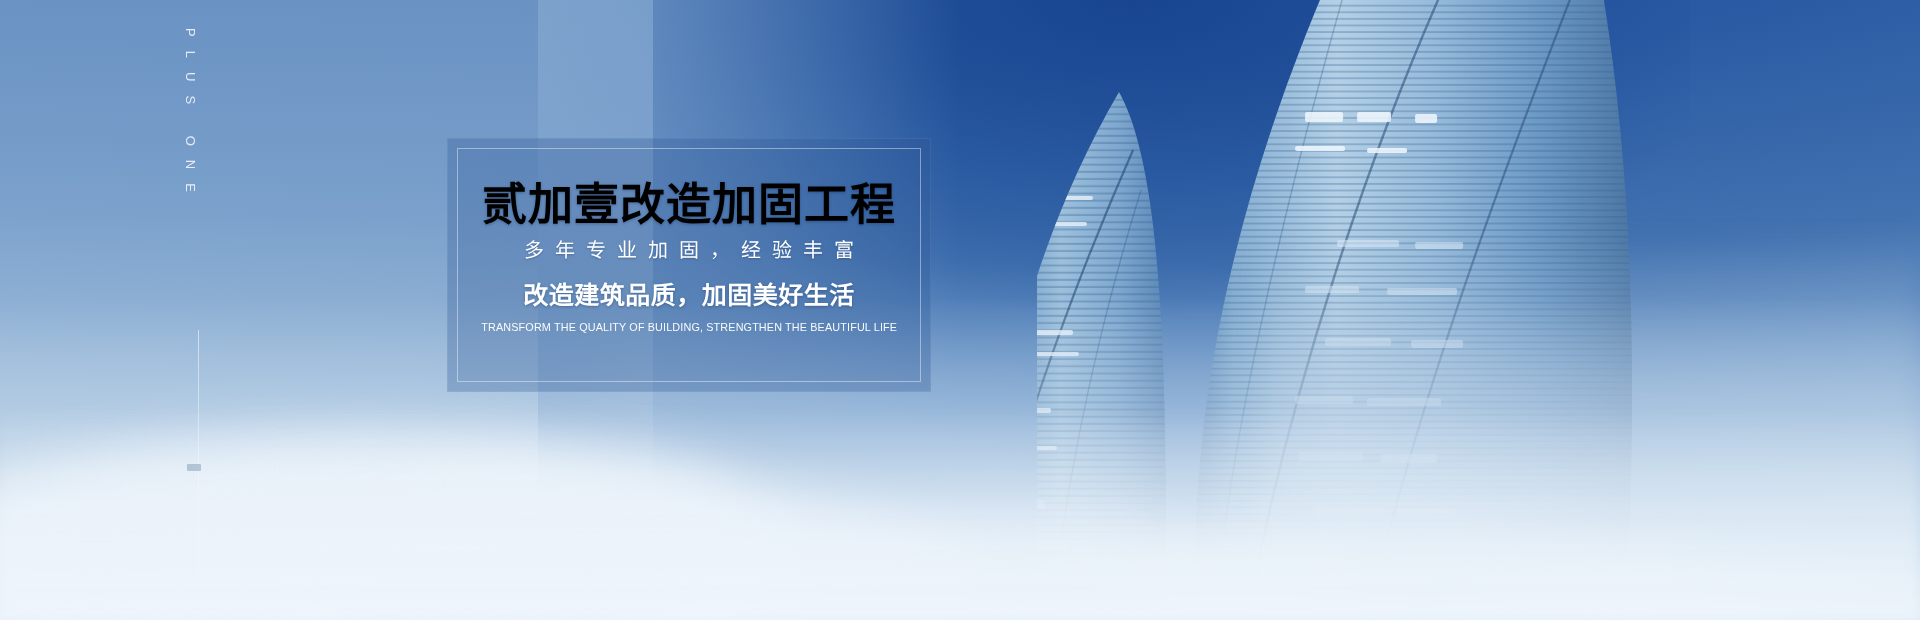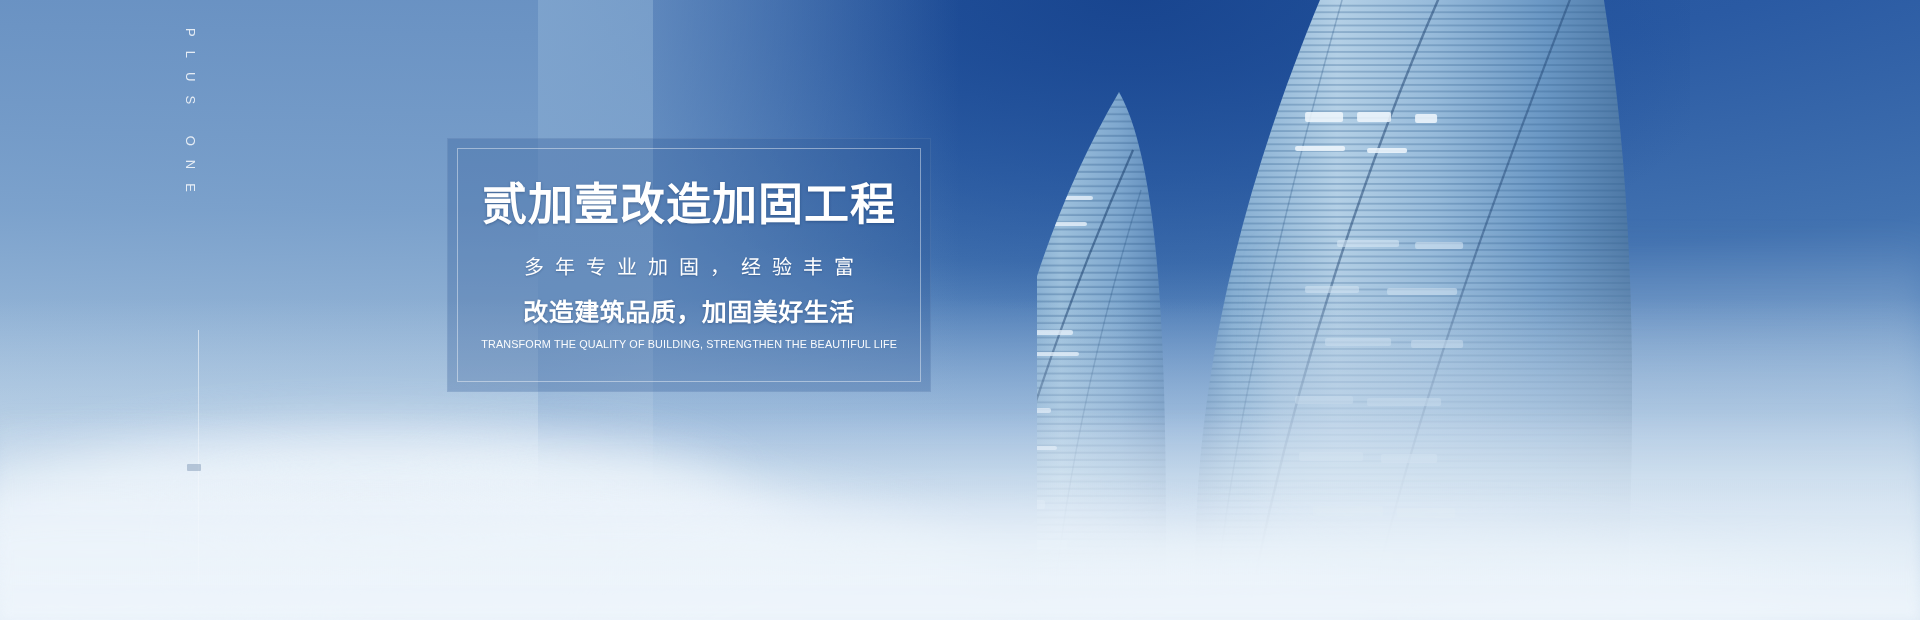--- a/index.html
+++ b/index.html
@@ -99,29 +99,29 @@
     border:1px solid rgba(255,255,255,.42);
     pointer-events:none;
   }
   .panel-content{
     position:absolute; left:0; right:0; top:0; bottom:0;
     display:flex; flex-direction:column; align-items:center;
     padding-top:44px;
   }
 
   .headline{
-    color:#ffffff;
+    color:#000000;
     font-size:45px;
     font-weight:700;
     letter-spacing:1px;
     line-height:1;
     text-shadow:0 1px 3px rgba(10,38,80,.35);
   }
   .subhead{
-    margin-top:30px;
+    margin-top:13px;
     color:#ffffff;
     font-size:20px;
     font-weight:400;
     letter-spacing:11px;
     text-indent:11px;
     line-height:1;
     text-shadow:0 1px 2px rgba(10,38,80,.3);
   }
   .tagline{
     margin-top:23px;

